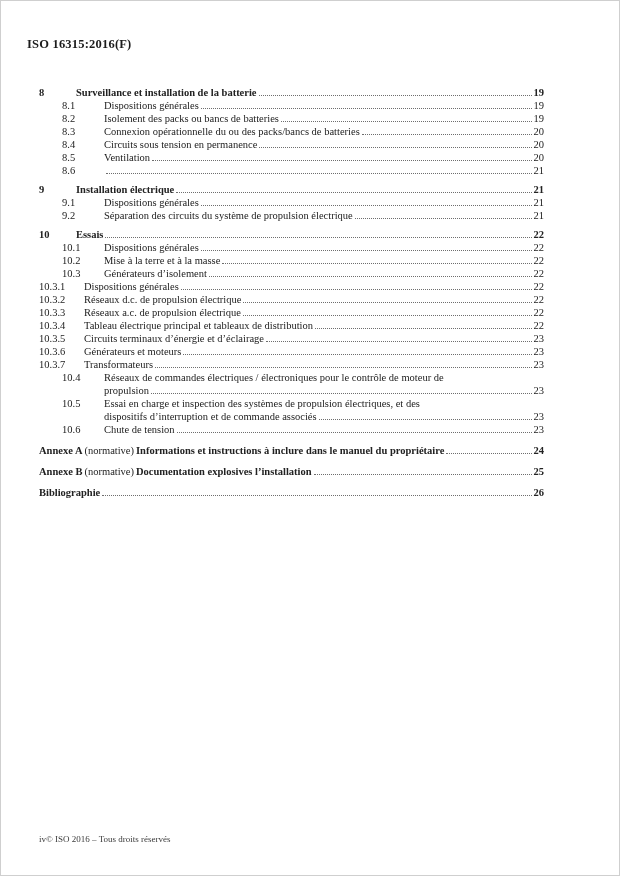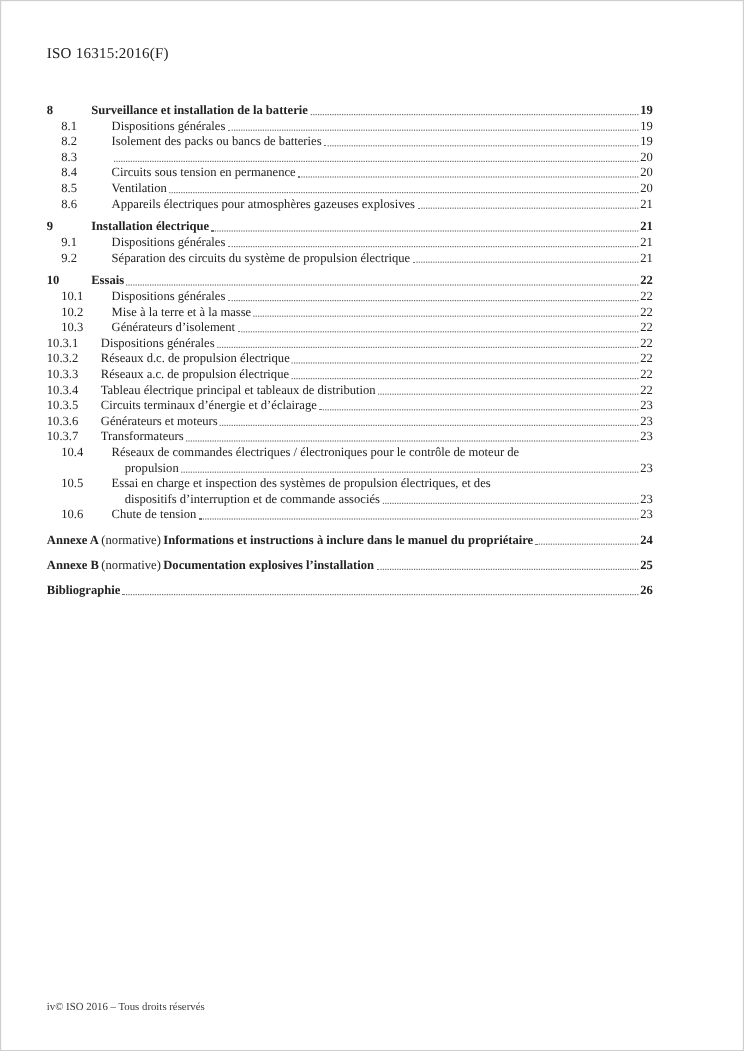--- a/index.html
+++ b/index.html
@@ -10,23 +10,23 @@
     box-sizing: border-box;
     background: #ffffff;
     border: 1px solid #cfcfcf;
     font-family: "Liberation Serif", serif;
     color: #222222;
     overflow: hidden;
   }
   .doc-header {
     position: absolute;
     top: 36px;
-    left: 38px;
+    left: 26px;
     font-size: 12.5px;
-    font-weight: normal;
+    font-weight: bold;
     letter-spacing: 0.2px;
     color: #1c1c1c;
   }
   .toc {
     position: absolute;
     top: 79px;
     left: 38px;
     right: 75px;
   }
   .toc-line {
@@ -35,21 +35,21 @@
     font-size: 10.5px;
     line-height: 13px;
     white-space: nowrap;
   }
   .toc-entry.lv1 { margin-top: 6px; }
   .toc-entry.annex { margin-top: 8px; }
   .toc-entry.biblio { margin-top: 8px; text-align: right; }
   .toc-entry.lv1 .toc-line, .toc-entry.annex .toc-line, .toc-entry.biblio .toc-line { font-weight: bold; }
   .num { flex: 0 0 auto; }
   .lv1 .num { margin-left: 0; width: 37px; }
-  .lv2 .num { margin-left: 12px; width: 42px; }
+  .lv2 .num { margin-left: 23px; width: 42px; }
   .lv3 .num { width: 45px; }
   .cont.lv2 { padding-left: 65px; }
   .ttl { flex: 0 0 auto; }
   .mid { font-weight: normal; padding: 0 2px; }
   .leader {
     flex: 1 1 auto;
     min-width: 8px;
     border-bottom: 1px dotted #6e6e6e;
     margin: 0 2px 3px 2px;
     height: 1px;
@@ -92,20 +92,21 @@
         <div class="toc-line">
           <span class="num">8.2</span>
           <span class="ttl">Isolement des packs ou bancs de batteries</span>
           <span class="leader"></span>
           <span class="pg">19</span>
         </div>
       </div>
       <div class="toc-entry lv2">
         <div class="toc-line">
           <span class="num">8.3</span>
+          <span class="ttl">Connexion opérationnelle du ou des packs/bancs de batteries</span>
           <span class="leader"></span>
           <span class="pg">20</span>
         </div>
       </div>
       <div class="toc-entry lv2">
         <div class="toc-line">
           <span class="num">8.4</span>
           <span class="ttl">Circuits sous tension en permanence</span>
           <span class="leader"></span>
           <span class="pg">20</span>
@@ -115,21 +116,20 @@
         <div class="toc-line">
           <span class="num">8.5</span>
           <span class="ttl">Ventilation</span>
           <span class="leader"></span>
           <span class="pg">20</span>
         </div>
       </div>
       <div class="toc-entry lv2">
         <div class="toc-line">
           <span class="num">8.6</span>
-          <span class="ttl">Appareils électriques pour atmosphères gazeuses explosives</span>
           <span class="leader"></span>
           <span class="pg">21</span>
         </div>
       </div>
       <div class="toc-entry lv1">
         <div class="toc-line">
           <span class="num">9</span>
           <span class="ttl">Installation électrique</span>
           <span class="leader"></span>
           <span class="pg">21</span>

